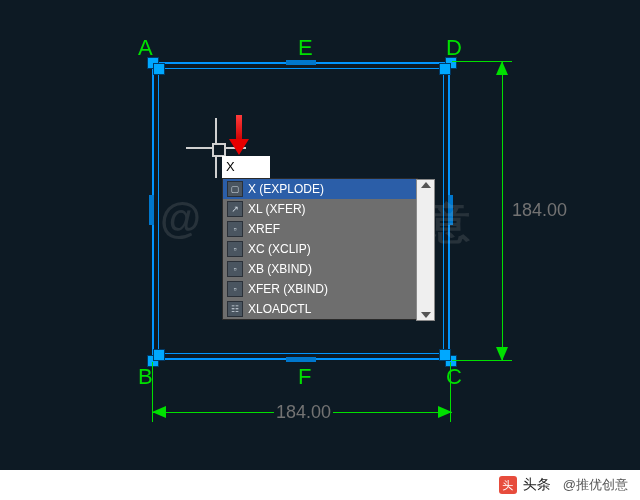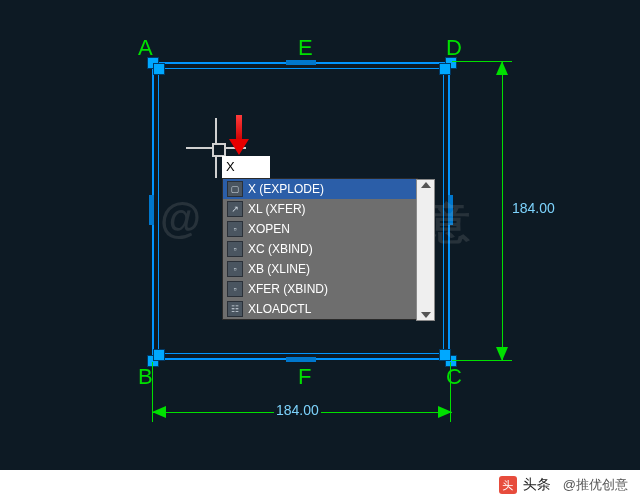--- a/index.html
+++ b/index.html
@@ -3,21 +3,21 @@
 <meta charset="utf-8">
 <style>
   html,body{margin:0;padding:0;width:640px;height:500px;background:#0d1a24;font-family:Arial,Helvetica,sans-serif;overflow:hidden;position:relative}
   .canvas{position:absolute;inset:0}
   .sq-outer{position:absolute;left:152px;top:62px;width:298px;height:298px;border:2px solid #0095ff;box-sizing:border-box}
   .sq-inner{position:absolute;left:158px;top:68px;width:286px;height:286px;border:1px solid #0095ff;box-sizing:border-box}
   .grip{position:absolute;width:10px;height:10px;background:#00a8ff;border:1px solid #003a66}
   .mid-mark{position:absolute;background:#0077cc}
   .vlabel{position:absolute;color:#00e000;font-size:22px;font-weight:400}
   .dim-line{position:absolute;background:#00e000}
-  .dim-text{position:absolute;color:#7dd3fc;font-size:14px;background:#0d1a24;padding:0 2px}
+  .dim-text{position:absolute;color:#737373;font-size:18px;background:#0d1a24;padding:0 2px}
   .cursor-cross{position:absolute;left:186px;top:118px;width:60px;height:60px;pointer-events:none}
   .cursor-cross:before,.cursor-cross:after{content:"";position:absolute;background:#d0d0d0}
   .cursor-cross:before{left:0;top:29px;width:60px;height:2px}
   .cursor-cross:after{left:29px;top:0;width:2px;height:60px}
   .cursor-box{position:absolute;left:212px;top:143px;width:10px;height:10px;border:2px solid #d0d0d0;background:#0d1a24}
   .arrow-red{position:absolute;left:232px;top:115px;width:14px;height:40px}
   .arrow-stem{position:absolute;left:4px;top:0;width:6px;height:26px;background:linear-gradient(#ff3b3b,#cc0000)}
   .arrow-head{position:absolute;left:-3px;top:24px;width:0;height:0;border-left:10px solid transparent;border-right:10px solid transparent;border-top:16px solid #e60000}
   .cmd-input{position:absolute;left:222px;top:156px;width:40px;height:22px;background:#fff;font:13px/22px Arial;color:#000;padding:0 4px}
   .auto-menu{position:absolute;left:222px;top:178px;width:194px;background:#6e6e6e;border:1px solid #2a2a2a}
@@ -92,29 +92,29 @@
         <div class="auto-item sel">
           <span class="auto-icon">▢</span>
           <span>X (EXPLODE)</span>
         </div>
         <div class="auto-item">
           <span class="auto-icon">↗</span>
           <span>XL (XFER)</span>
         </div>
         <div class="auto-item">
           <span class="auto-icon">▫</span>
-          <span>XOPEN</span>
+          <span>XREF</span>
         </div>
         <div class="auto-item">
           <span class="auto-icon">▫</span>
-          <span>XC (XBIND)</span>
+          <span>XC (XCLIP)</span>
         </div>
         <div class="auto-item">
           <span class="auto-icon">▫</span>
-          <span>XB (XLINE)</span>
+          <span>XB (XBIND)</span>
         </div>
         <div class="auto-item">
           <span class="auto-icon">▫</span>
           <span>XFER (XBIND)</span>
         </div>
         <div class="auto-item">
           <span class="auto-icon">☷</span>
           <span>XLOADCTL</span>
         </div>
       </div>

